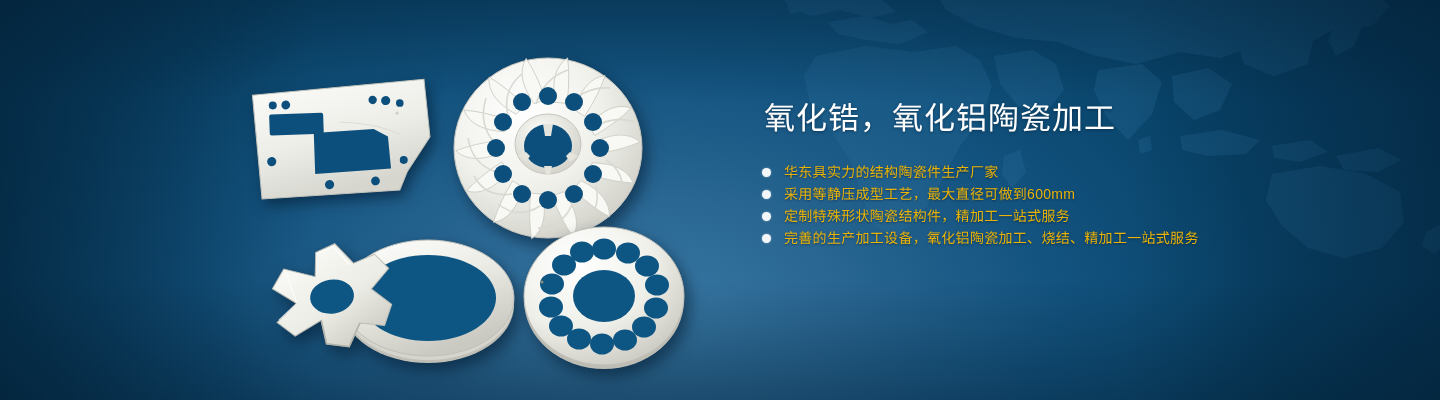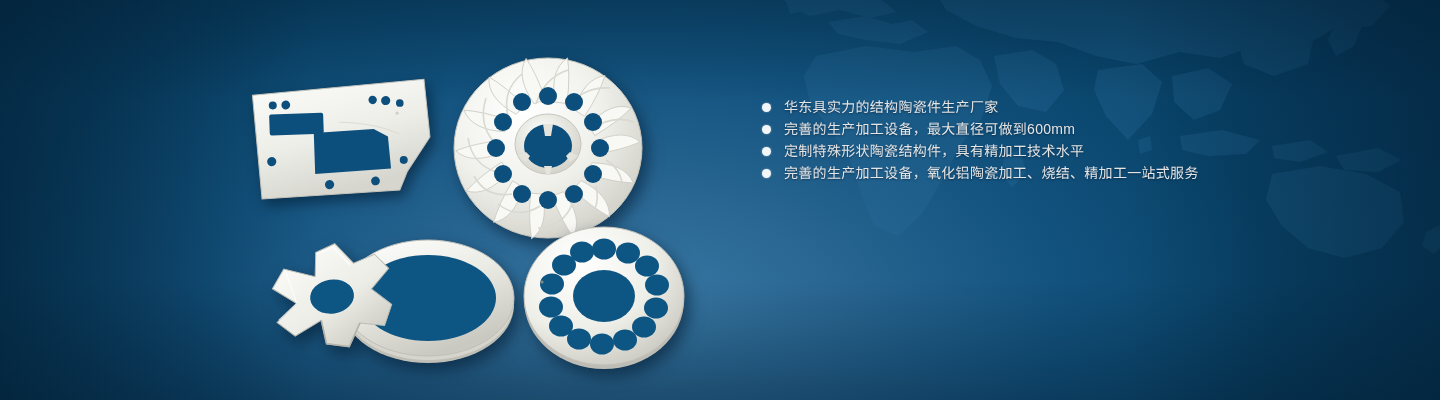--- a/index.html
+++ b/index.html
@@ -79,21 +79,21 @@
   }
   .dot{
     flex:0 0 auto;
     width:9px;height:9px;
     border-radius:50%;
     background:#f2f6f8;
     margin-right:13px;
     box-shadow:0 0 2px rgba(255,255,255,.5);
   }
   .bullet-text{
-    color:#e5e5e5;
+    color:#eab308;
     font-size:14px;
     line-height:15px;
     letter-spacing:.3px;
     white-space:nowrap;
     text-shadow:0 1px 2px rgba(0,20,40,.5);
   }
 </style>
 </head>
 <body>
 
@@ -349,33 +349,34 @@
             <ellipse cx="-22" cy="-44" rx="12" ry="10.5"></ellipse>
           </g>
 
           <circle cx="-62" cy="-14" r="1.6" fill="#bba37a" opacity=".7"></circle>
         </g>
       </svg>
     </div>
   </div>
 
   <div class="copy">
+    <h1 class="headline">氧化锆，氧化铝陶瓷加工</h1>
 
     <ul class="bullets">
       <li class="bullet">
         <span class="dot"></span>
         <span class="bullet-text">华东具实力的结构陶瓷件生产厂家</span>
       </li>
       <li class="bullet">
         <span class="dot"></span>
-        <span class="bullet-text">完善的生产加工设备，最大直径可做到600mm</span>
+        <span class="bullet-text">采用等静压成型工艺，最大直径可做到600mm</span>
       </li>
       <li class="bullet">
         <span class="dot"></span>
-        <span class="bullet-text">定制特殊形状陶瓷结构件，具有精加工技术水平</span>
+        <span class="bullet-text">定制特殊形状陶瓷结构件，精加工一站式服务</span>
       </li>
       <li class="bullet">
         <span class="dot"></span>
         <span class="bullet-text">完善的生产加工设备，氧化铝陶瓷加工、烧结、精加工一站式服务</span>
       </li>
     </ul>
   </div>
 
 </div>
 

